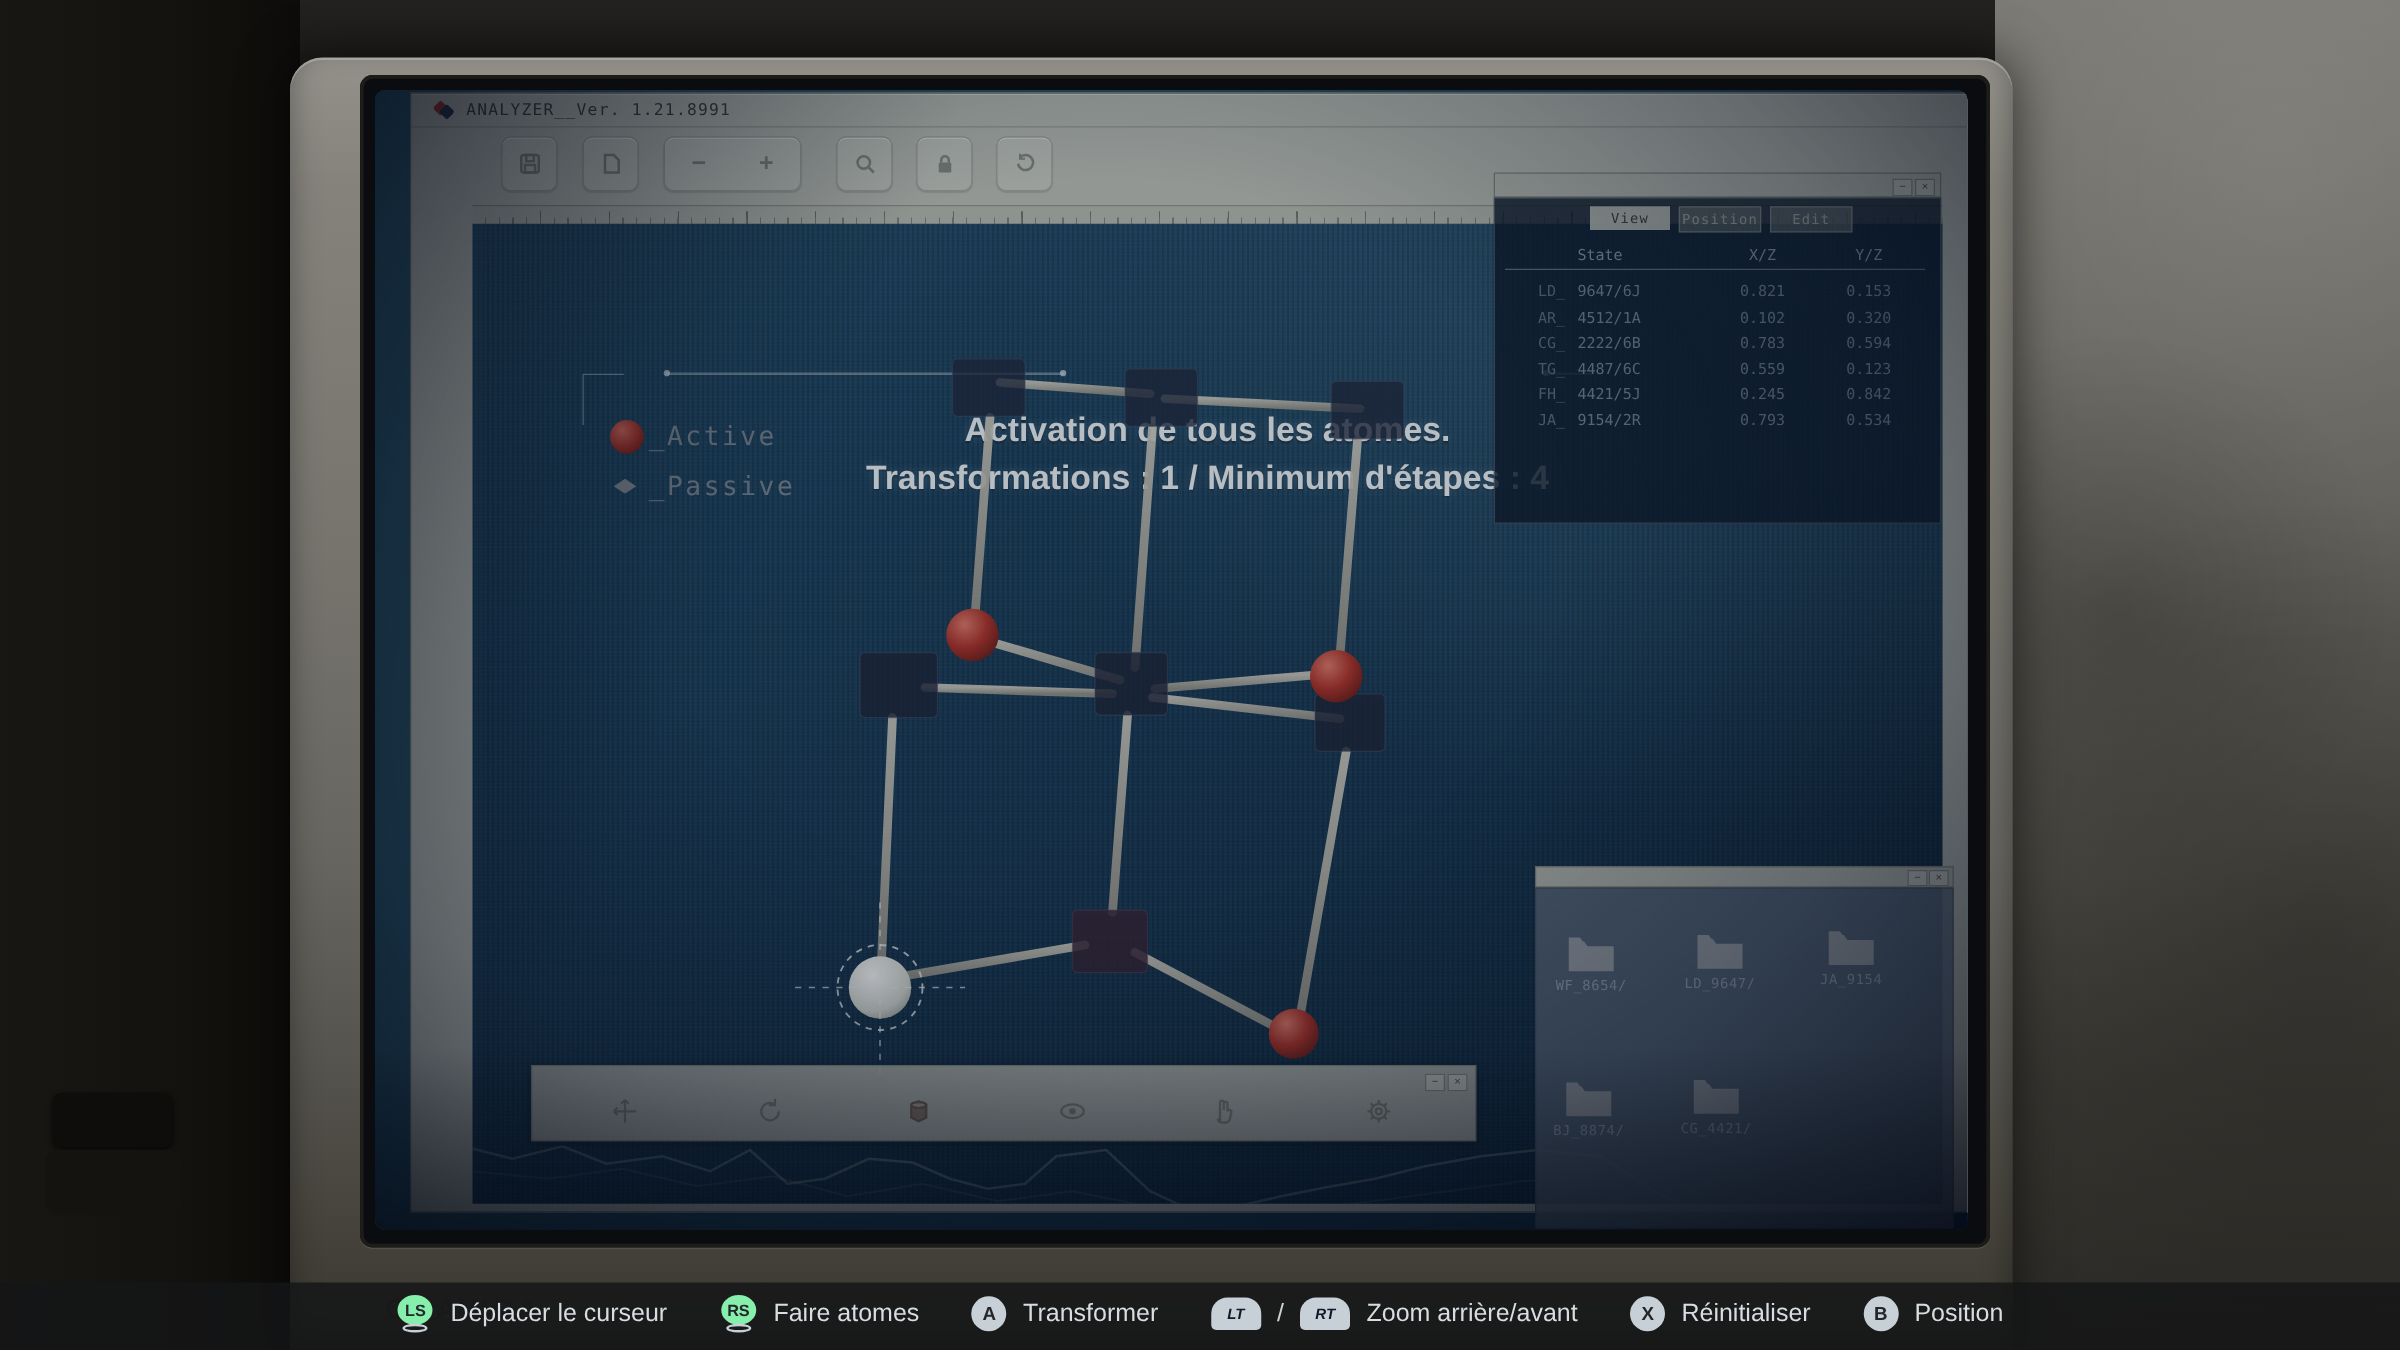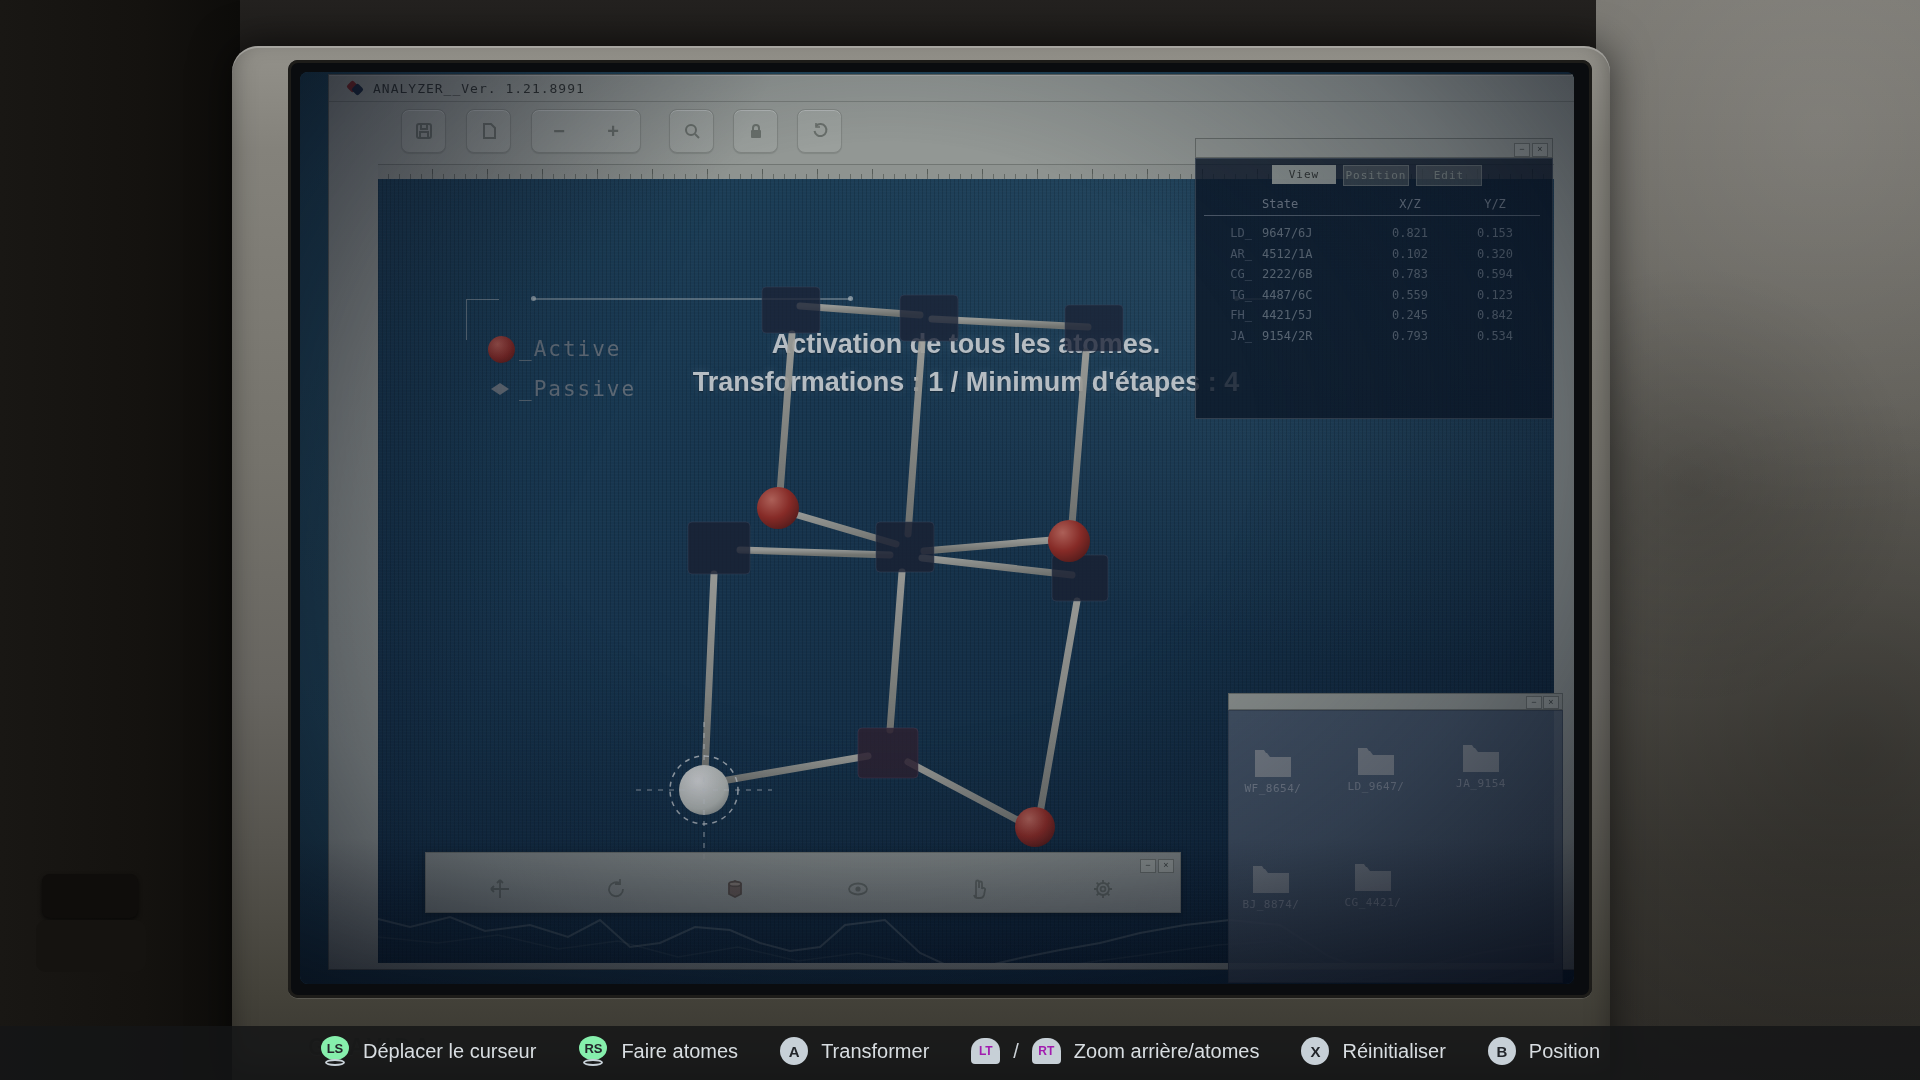--- a/index.html
+++ b/index.html
@@ -132,22 +132,22 @@
   
   .hud-band{left:0;top:1026px;width:1920px;height:54px;background:rgba(20,21,23,.84);}
   .hud{left:0;top:1036px;width:1920px;display:flex;justify-content:center;align-items:center;gap:42px;color:#d8dde1;font-size:20px;}
   .hud-item{display:flex;align-items:center;gap:13px;}
   .btn-face{width:28px;height:28px;border-radius:50%;background:#c7d0d7;color:#23262b;font-weight:bold;font-size:15px;
     display:flex;align-items:center;justify-content:center;}
   .btn-stick{position:relative;width:30px;height:30px;}
   .btn-stick .cap{position:absolute;left:1px;top:0;width:28px;height:24px;border-radius:50%;background:#86efac;color:#23262b;
     font-weight:bold;font-size:13px;display:flex;align-items:center;justify-content:center;}
   .btn-stick .base{position:absolute;left:5px;bottom:0;width:20px;height:7px;border-radius:50%;border:2px solid #c7d0d7;box-sizing:border-box;background:transparent;}
-  .btn-trig{width:29px;height:26px;border-radius:13px 13px 4px 4px;background:#c7d0d7;color:#a21caf;font-weight:bold;font-size:12px;
-    display:flex;align-items:center;justify-content:center;}
+  .btn-trig{width:40px;height:26px;border-radius:13px 13px 4px 4px;background:#c7d0d7;color:#0f172a;font-weight:bold;font-size:12px;
+    display:flex;align-items:center;justify-content:center;font-style:italic;}
   .hud-slash{color:#cdd3d8;font-size:20px;}
 </style>
 </head>
 <body>
 
 <div class="stage">
 
   <div class="abs wall-top"></div>
   <div class="abs wall-right"></div>
   <div class="abs wall-left"></div>
@@ -455,21 +455,21 @@
       <span>Faire atomes</span>
     </div>
     <div class="hud-item">
       <span class="btn-face">A</span>
       <span>Transformer</span>
     </div>
     <div class="hud-item">
       <span class="btn-trig">LT</span>
       <span class="hud-slash">/</span>
       <span class="btn-trig">RT</span>
-      <span>Zoom arrière/atomes</span>
+      <span>Zoom arrière/avant</span>
     </div>
     <div class="hud-item">
       <span class="btn-face">X</span>
       <span>Réinitialiser</span>
     </div>
     <div class="hud-item">
       <span class="btn-face">B</span>
       <span>Position</span>
     </div>
   </div>

